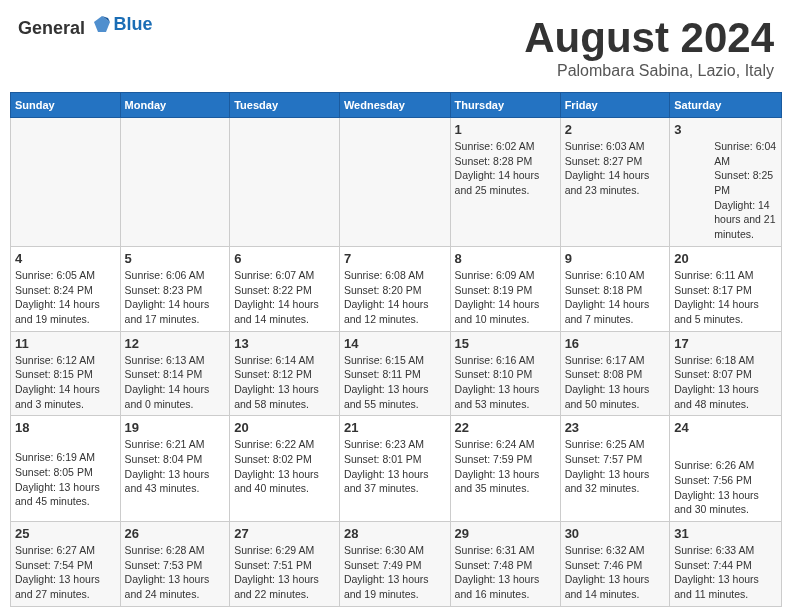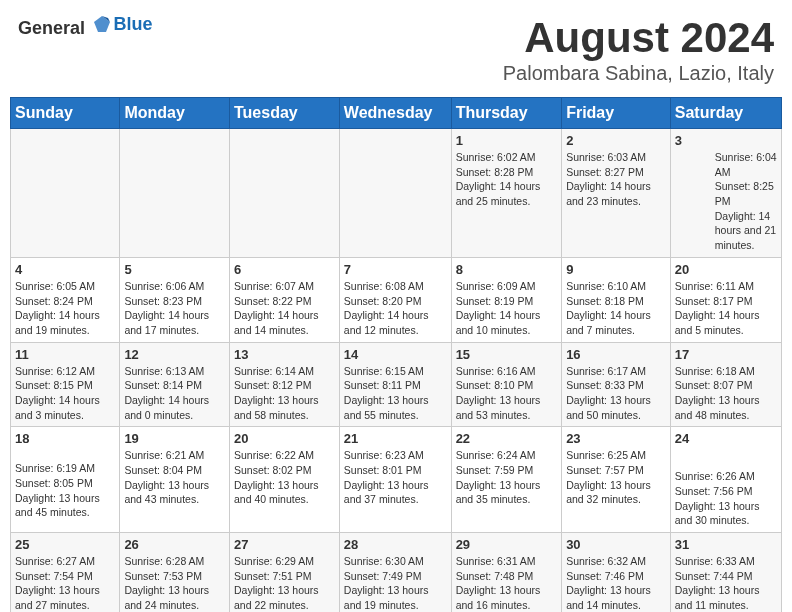--- a/index.html
+++ b/index.html
@@ -38,35 +38,35 @@
     }
     .title-area {
       text-align: right;
     }
     .main-title {
       font-size: 42px;
       font-weight: bold;
       color: #333;
     }
     .subtitle {
-      font-size: 20px;
+      font-size: 16px;
       color: #555;
       font-weight: normal;
     }
     table {
       width: 100%;
       border-collapse: collapse;
       font-size: 11px;
     }
     thead tr th {
       background-color: #2473c2;
       color: #fff;
       padding: 6px 4px;
       text-align: left;
-      font-size: 16px;
+      font-size: 11px;
       font-weight: bold;
       border: 1px solid #1a5a9e;
     }
     tbody tr td {
       border: 1px solid #ccc;
       padding: 4px;
       vertical-align: top;
       width: 113px;
       min-height: 70px;
       background: #fff;
@@ -218,21 +218,21 @@
         </td>
         <td>
           <span class="day-number">15</span>
           <div class="day-info" style="white-space: pre-line;">Sunrise: 6:16 AM
 Sunset: 8:10 PM
 Daylight: 13 hours and 53 minutes.</div>
         </td>
         <td>
           <span class="day-number">16</span>
           <div class="day-info" style="white-space: pre-line;">Sunrise: 6:17 AM
-Sunset: 8:33 PM
+Sunset: 8:08 PM
 Daylight: 13 hours and 50 minutes.</div>
         </td>
         <td>
           <span class="day-number">17</span>
           <div class="day-info" style="white-space: pre-line;">Sunrise: 6:18 AM
 Sunset: 8:07 PM
 Daylight: 13 hours and 48 minutes.</div>
         </td>
       </tr>
       <tr>

